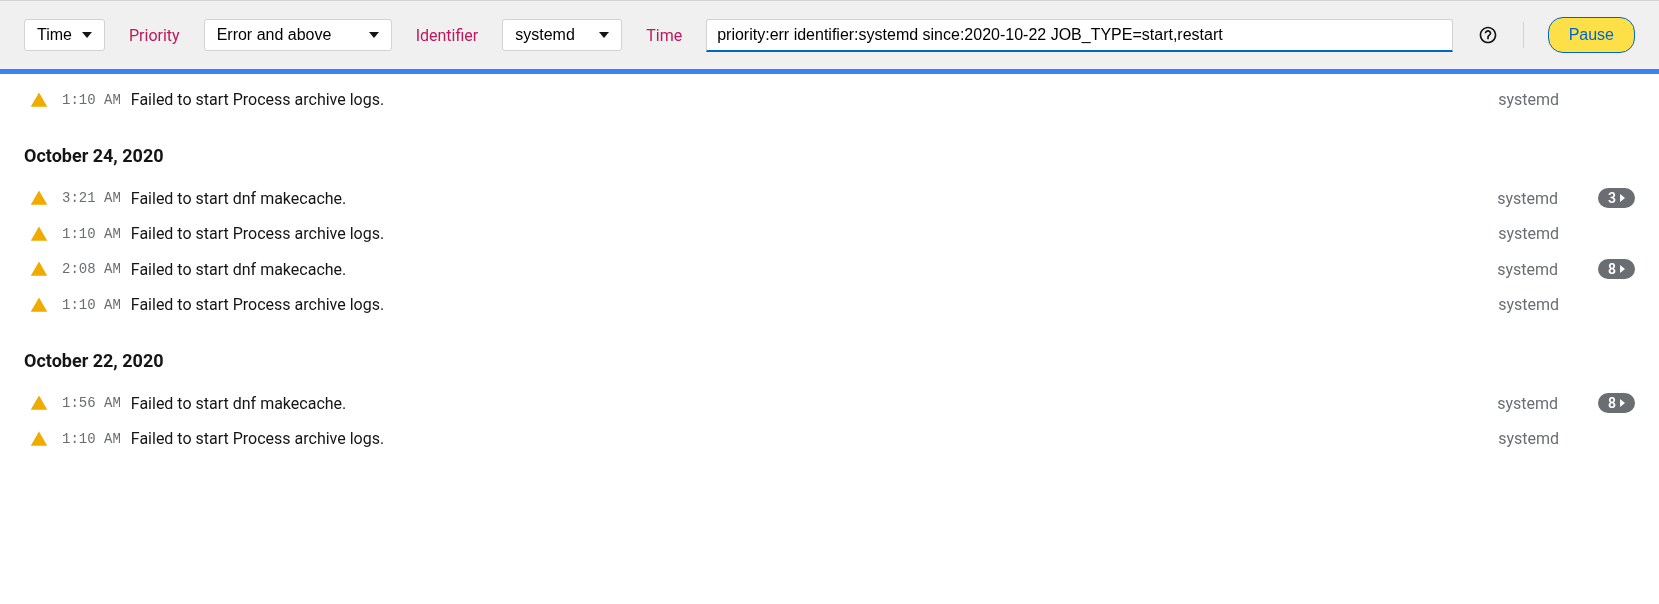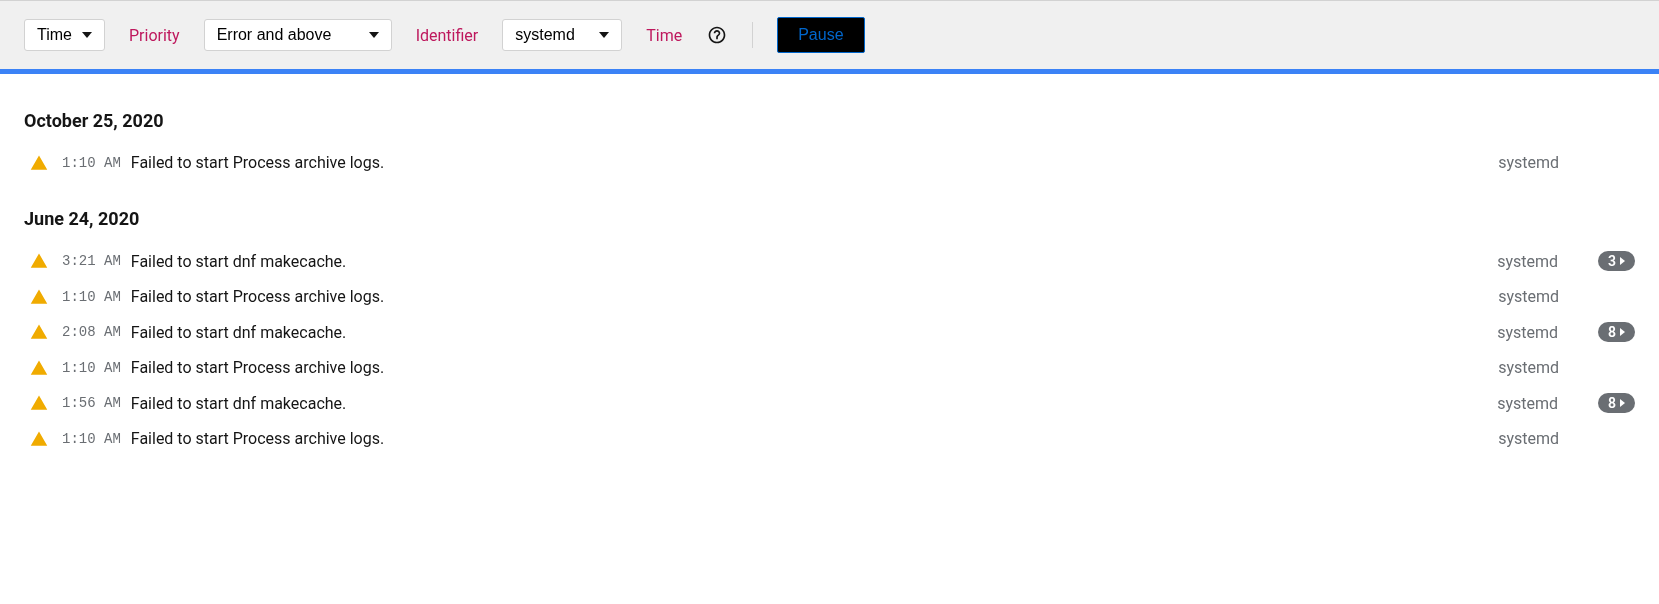--- a/index.html
+++ b/index.html
@@ -7,21 +7,21 @@
 .toolbar { display: flex; align-items: center; gap: 24px; padding: 16px 24px; background: #f0f0f0; border-top: 1px solid #d2d2d2; border-bottom: 5px solid #3b82f6; }
 .select-btn { display: inline-flex; align-items: center; gap: 10px; background: #fff; border: 1px solid #d2d2d2; border-radius: 3px; padding: 6px 12px; font-size: 16px; cursor: pointer; white-space: nowrap; }
 .select-wide { width: 188px; justify-content: space-between; }
 .select-med { width: 120px; justify-content: space-between; }
 .caret { width: 0; height: 0; border-left: 5px solid transparent; border-right: 5px solid transparent; border-top: 6px solid #151515; }
 .text-label { font-size: 16px; color: #be185d; white-space: nowrap; }
 .search-input { flex: 1; font-size: 16px; padding: 6px 10px; border: 1px solid #d2d2d2; border-bottom: 2px solid #0066cc; border-radius: 3px 3px 0 0; background: #fff; outline: none; }
 .help-icon { width: 22px; height: 22px; display: inline-flex; align-items: center; justify-content: center; cursor: pointer; }
 .help-icon svg { width: 20px; height: 20px; fill: #151515; }
 .vdiv { width: 1px; height: 26px; background: #d2d2d2; }
-.pause-btn { background: #000000; border: 1px solid #0066cc; color: #0066cc; padding: 8px 20px; font-size: 16px; border-radius: 2px; cursor: pointer; }
+.pause-btn { background: #fde047; border: 1px solid #0066cc; color: #0066cc; padding: 8px 20px; font-size: 16px; border-radius: 15px; cursor: pointer; }
 .logs { padding: 8px 24px 24px 24px; }
 .date-header { font-weight: 700; font-size: 18px; margin-top: 28px; margin-bottom: 14px; }
 .log-row { display: flex; align-items: center; padding: 8px 0; }
 .warn-icon { width: 18px; height: 18px; flex-shrink: 0; margin-left: 6px; }
 .warn-icon svg { width: 18px; height: 18px; fill: #f0ab00; }
 .ts { font-family: "SFMono-Regular", Consolas, "Liberation Mono", Menlo, Courier, monospace; font-size: 14px; color: #6a6e73; margin-left: 14px; white-space: nowrap; }
 .msg { font-size: 16px; color: #151515; margin-left: 10px; flex: 1; }
 .src { font-size: 16px; color: #6a6e73; margin-left: 16px; }
 .badge { display: inline-flex; align-items: center; background: #6a6e73; color: #fff; border-radius: 12px; font-size: 14px; font-weight: 600; padding: 2px 10px; margin-left: 40px; cursor: pointer; }
 .badge .tri { width: 0; height: 0; border-top: 4px solid transparent; border-bottom: 4px solid transparent; border-left: 5px solid #fff; margin-left: 4px; }
@@ -42,44 +42,44 @@
     <span class="caret"></span>
   </button>
 
   <span class="text-label">Identifier</span>
   <button class="select-btn select-med">
     <span>systemd</span>
     <span class="caret"></span>
   </button>
 
   <span class="text-label">Time</span>
+  <input class="search-input" type="text" value="priority:err identifier:systemd since:2020-10-22 JOB_TYPE=start,restart " style="">
 
   <span class="help-icon">
     <svg viewBox="0 0 24 24">
         <path d="M12 2C6.5 2 2 6.5 2 12s4.5 10 10 10 10-4.5 10-10S17.5 2 12 2zm0 18c-4.4 0-8-3.6-8-8s3.6-8 8-8 8 3.6 8 8-3.6 8-8 8zm1-5h-2v2h2v-2zm-1-9c-2.2 0-4 1.8-4 4h2c0-1.1.9-2 2-2s2 .9 2 2c0 2-3 1.8-3 5h2c0-2.2 3-2.5 3-5 0-2.2-1.8-4-4-4z"></path>
       </svg>
   </span>
 
   <span class="vdiv"></span>
 
   <button class="pause-btn">Pause</button>
 </div>
 
 <div class="logs" id="logs-container">
-    <div class="date-header">October 25, 2020</div>
     <div class="log-row">
       <span class="warn-icon"><svg viewBox="0 0 24 24">
           <path d="M12 2L1 21h22L12 2zm1 15h-2v2h2v-2zm0-7h-2v5h2v-5z"></path>
         </svg></span>
       <span class="ts">1:10 AM</span>
       <span class="msg">Failed to start Process archive logs.</span>
       <span class="src">systemd</span>
       <span class="badge-spacer"></span>
     </div>
-    <div class="date-header">June 24, 2020</div>
+    <div class="date-header">October 24, 2020</div>
     <div class="log-row">
       <span class="warn-icon"><svg viewBox="0 0 24 24">
           <path d="M12 2L1 21h22L12 2zm1 15h-2v2h2v-2zm0-7h-2v5h2v-5z"></path>
         </svg></span>
       <span class="ts">3:21 AM</span>
       <span class="msg">Failed to start dnf makecache.</span>
       <span class="src">systemd</span>
       <span class="badge">
         <span>3</span>
         <span class="tri"></span>
@@ -108,20 +108,21 @@
     </div>
     <div class="log-row">
       <span class="warn-icon"><svg viewBox="0 0 24 24">
           <path d="M12 2L1 21h22L12 2zm1 15h-2v2h2v-2zm0-7h-2v5h2v-5z"></path>
         </svg></span>
       <span class="ts">1:10 AM</span>
       <span class="msg">Failed to start Process archive logs.</span>
       <span class="src">systemd</span>
       <span class="badge-spacer"></span>
     </div>
+    <div class="date-header">October 22, 2020</div>
     <div class="log-row">
       <span class="warn-icon"><svg viewBox="0 0 24 24">
           <path d="M12 2L1 21h22L12 2zm1 15h-2v2h2v-2zm0-7h-2v5h2v-5z"></path>
         </svg></span>
       <span class="ts">1:56 AM</span>
       <span class="msg">Failed to start dnf makecache.</span>
       <span class="src">systemd</span>
       <span class="badge">
         <span>8</span>
         <span class="tri"></span>

